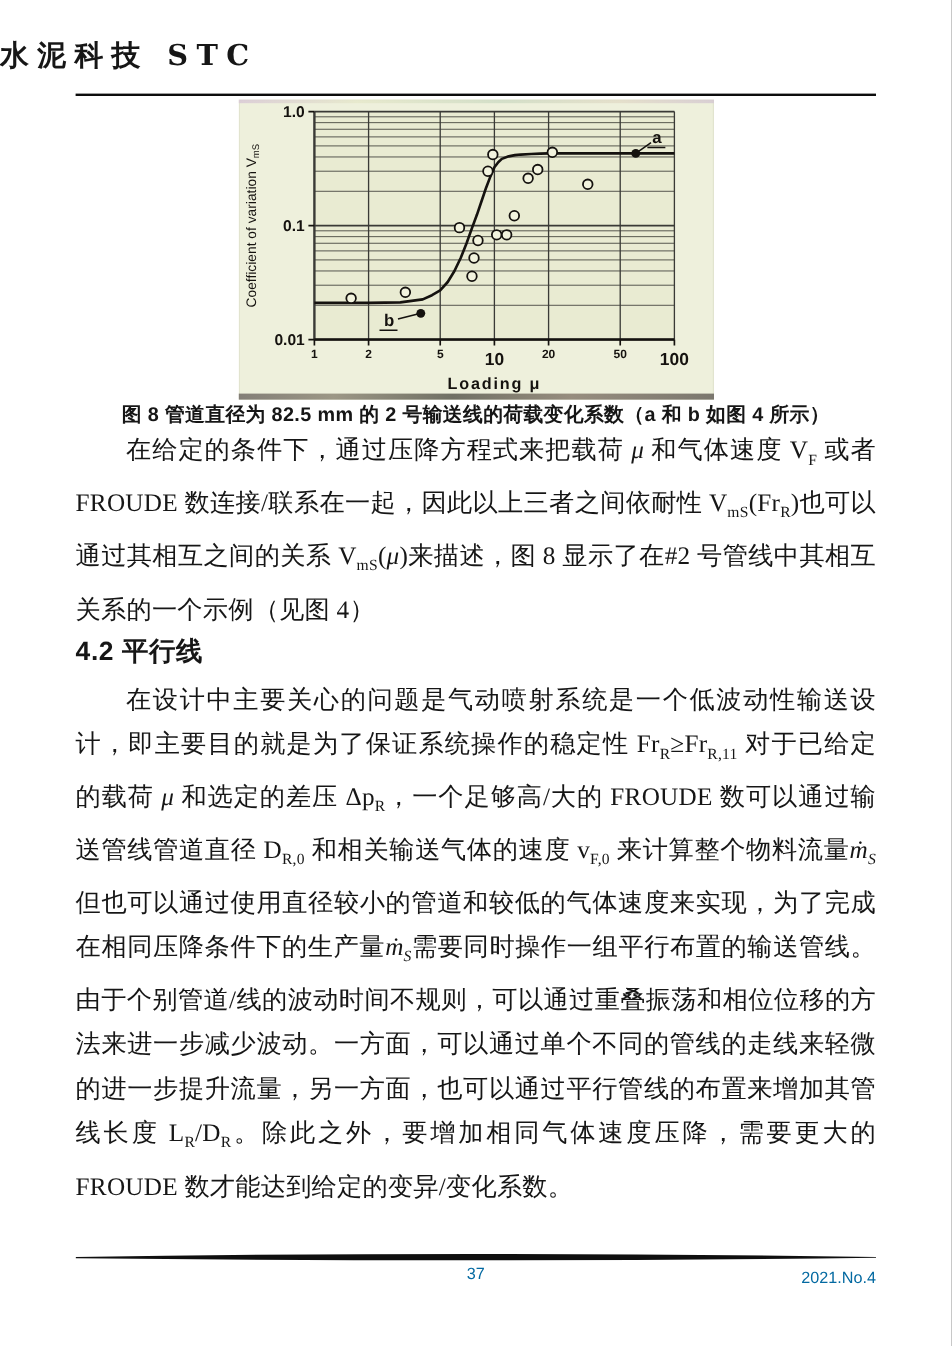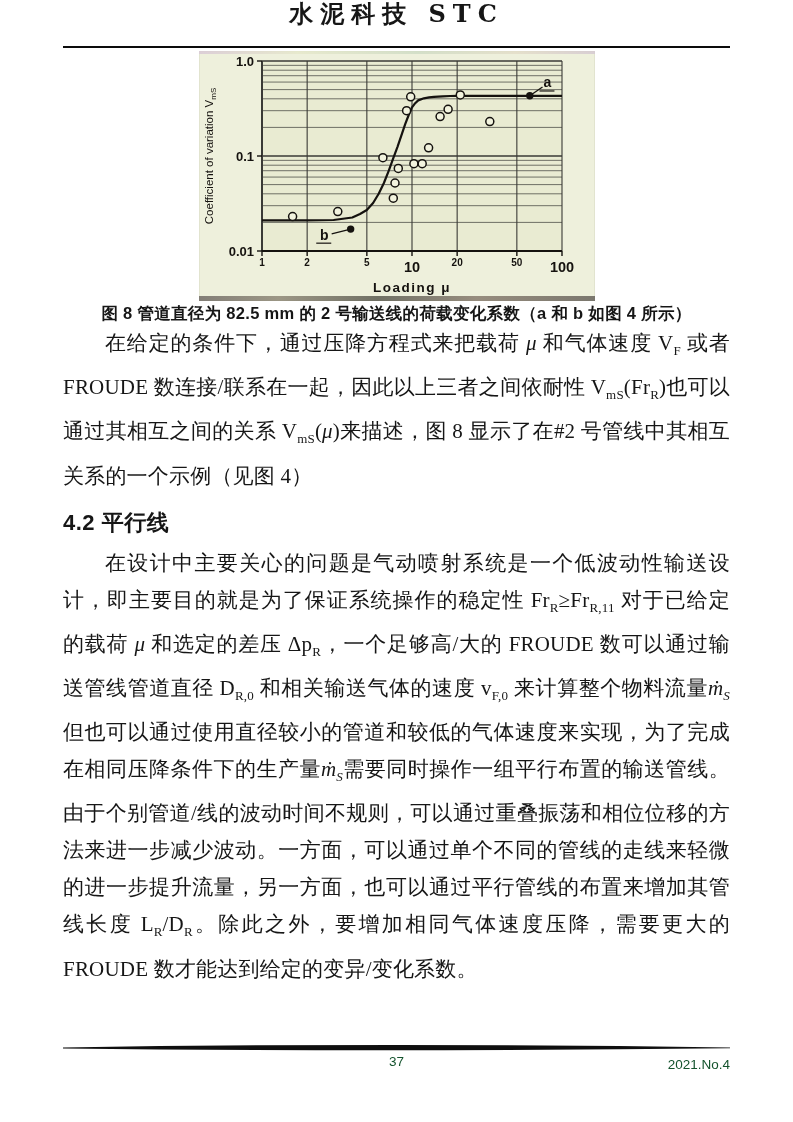--- a/index.html
+++ b/index.html
@@ -1,21 +1,21 @@
 <!DOCTYPE html>
 <html><head>
 <meta charset="utf-8">
 <style>
   html,body { margin:0; padding:0; background:#9a9a9a; }
   .page {
     position:relative; width:793px; height:1122px; margin:0 auto;
     background:#ffffff; overflow:hidden;
     font-family:"Liberation Serif","DejaVu Serif",serif; color:#161616;
   }
-  .header { text-align:center; }
+  .header { text-align:left; padding-top:32px; }
   .header-title {
     font-size:24px; font-weight:bold; letter-spacing:7px; line-height:28px;
     font-family:"DejaVu Serif","Liberation Serif",serif;
   }
   .header-rule { border:none; border-top:2.6px solid #0c0c0c; margin:18px 63px 0 63px; }
   .content { padding:0 63px; }
   p.body-par {
     margin:0; font-size:21px; line-height:37px; text-align:justify;
     text-indent:2em; letter-spacing:0.2px;
   }
@@ -33,29 +33,29 @@
   .fig-strip-bottom {
     position:absolute; bottom:0; left:0; right:0; height:5px; opacity:.9;
     background:linear-gradient(90deg,#77726c,#938d7c 20%,#626257 45%,#8d8274 70%,#6e6a62);
   }
   .figure-caption {
     text-align:center; font-size:16.5px; font-weight:bold; margin-top:2px;
     font-family:"Liberation Sans","DejaVu Sans",sans-serif; letter-spacing:.3px;
   }
   .p2 { margin-top:7px; }
   h2.section-heading {
-    font-size:22px; margin:13px 0 7px 0; font-weight:bold; letter-spacing:.5px;
+    font-size:22px; margin:1px 0 7px 0; font-weight:bold; letter-spacing:.5px;
     font-family:"Liberation Sans","DejaVu Sans",sans-serif;
   }
   .p3 { margin-top:2px; }
   .footer { position:absolute; left:63px; right:63px; top:1044px; }
   .footer-rule-svg { display:block; width:667px; height:8px; }
   .footer-row {
     position:relative; margin-top:2px; text-align:center;
-    font-family:"Liberation Sans","DejaVu Sans",sans-serif; font-size:13.5px; color:#14532d;
+    font-family:"Liberation Sans","DejaVu Sans",sans-serif; font-size:13.5px; color:#0369a1;
   }
   .issue-label { position:absolute; right:0; top:3px; }
 </style>
 </head>
 <body>
 
 <div class="page">
 
   <div class="header">
     <div class="header-title">水泥科技 STC</div>

